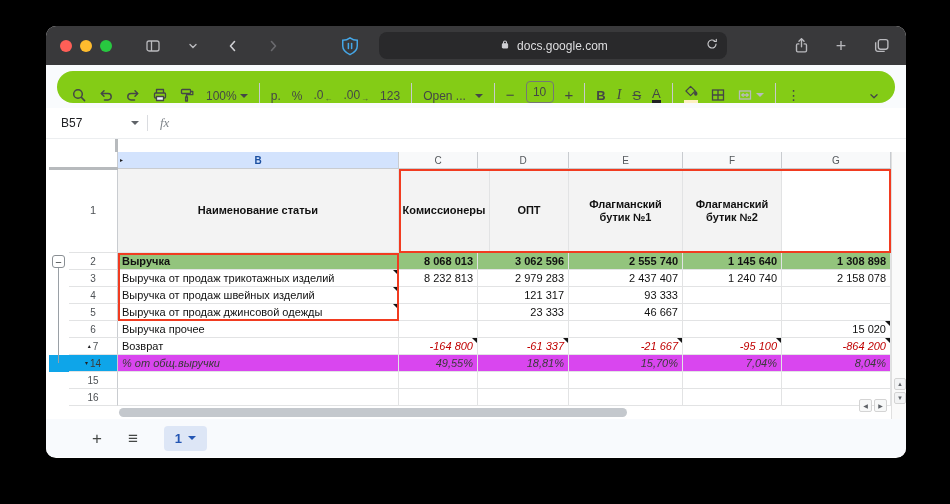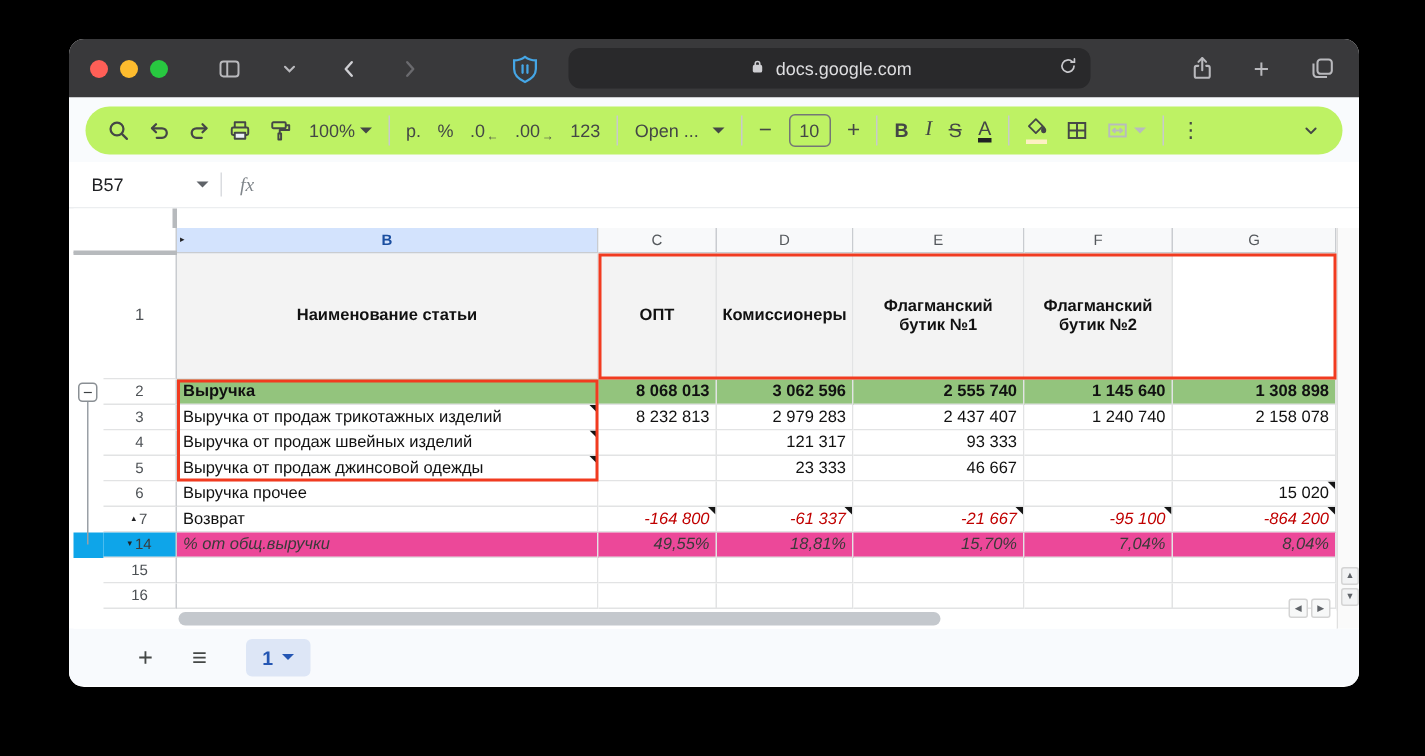--- a/index.html
+++ b/index.html
@@ -15,21 +15,21 @@
   .light.red{background:#ff5f57}.light.yellow{background:#febc2e}.light.green{background:#28c840}
   .tb-icon{display:flex;align-items:center;justify-content:center;width:22px;height:24px;color:#b9b9bd;}
   .tb-icon.txt{font-size:18px;line-height:1;}
   .spacer1{flex:1.1}.spacer2{flex:1.5}
   .urlbar{width:348px;height:27px;background:#29292b;border-radius:8px;display:flex;align-items:center;
           justify-content:center;gap:6px;color:#dedee0;font-size:12px;position:relative;}
   .reloadpos{position:absolute;right:8px;top:5px;}
 
   
   .toolbar{height:43px;background:#f9fbfd;display:flex;align-items:center;padding:0 11px;}
-  .pill{flex:1;height:32px;background:#bef264;border-radius:18px;display:flex;align-items:center;
+  .pill{flex:1;height:32px;background:#84cc16;border-radius:18px;display:flex;align-items:flex-end;
         gap:11px;padding:0 14px;color:#444746;font-size:12px;}
   .titem{display:flex;align-items:center;gap:3px;white-space:nowrap;}
   .tsep{width:1px;height:20px;background:#c8cacc;}
   .caret{width:0;height:0;border-left:4px solid transparent;border-right:4px solid transparent;
          border-top:4px solid #444746;display:inline-block;}
   .caret.dim{border-top-color:#b8bbbe}
   .caret.blue{border-top-color:#2456b3}
   .caret.gray{border-top-color:#5f6368}
   .fsize{width:26px;height:20px;border:1px solid #747775;border-radius:4px;display:flex;
          align-items:center;justify-content:center;font-size:12px;background:#fff0;}
@@ -72,21 +72,21 @@
   .letters .gut{background:#fff;border-bottom:1px solid #c9ccd0;}
   .letters .sel{background:#d3e3fd;color:#1b4fa0;font-weight:700;}
   .hiddencol{position:absolute;left:2px;top:5px;font-size:6px;color:#202124;line-height:1;}
   .r1 .cell{height:84px;background:#f3f3f3;font-weight:700;justify-content:center;text-align:center;
             white-space:normal;line-height:13px;padding:0 6px;font-size:11px;}
   .r1 .gut{background:#fff;}
   .r1 .rn{background:#fff;font-weight:400;padding:0;}
   .g .cell{background:#93c47d;font-weight:700;}
   .g .gut,.g .rn{background:#fff;font-weight:400;}
   .neg .num{color:#c00000;font-style:italic;}
-  .pct .cell{background:#ec4899;font-style:italic;color:#3a3a3a;}
+  .pct .cell{background:#d946ef;font-style:italic;color:#3a3a3a;}
   .pct .gut,.pct .rn{background:#0ea5e9;font-style:normal;}
   .nt::after{content:"";position:absolute;right:0;top:0;border-top:5px solid #151515;border-left:5px solid transparent;}
   .mark{font-size:6px;color:#202124;line-height:1;}
 
   .redbox{position:absolute;border:2px solid #f13b20;box-sizing:border-box;pointer-events:none;z-index:5;}
   .hdr-red{left:350px;top:17px;width:492px;height:84px;}
   .b-red{left:69px;top:101px;width:281px;height:68px;}
 
   .grp-minus{position:absolute;left:3px;top:103px;width:13px;height:13px;border:1px solid #8a8f94;
              border-radius:3px;background:#fff;color:#3c4043;font-size:11px;line-height:10px;display:flex;
@@ -310,22 +310,22 @@
       <div class="cell cd">D</div>
       <div class="cell ce">E</div>
       <div class="cell cf">F</div>
       <div class="cell cg">G</div>
     </div>
 
     <div class="grow r1">
       <div class="cell gut"></div>
       <div class="cell rn">1</div>
       <div class="cell cb">Наименование статьи</div>
+      <div class="cell cd">Комиссионеры</div>
       <div class="cell cc">ОПТ</div>
-      <div class="cell cd">Комиссионеры</div>
       <div class="cell ce">Флагманский бутик №1</div>
       <div class="cell cf">Флагманский бутик №2</div>
     </div>
 
     <div class="grow g">
       <div class="cell gut"></div>
       <div class="cell rn">2</div>
       <div class="cell cb lbl">Выручка</div>
       <div class="cell cc num">8 068 013</div>
       <div class="cell cd num">3 062 596</div>

